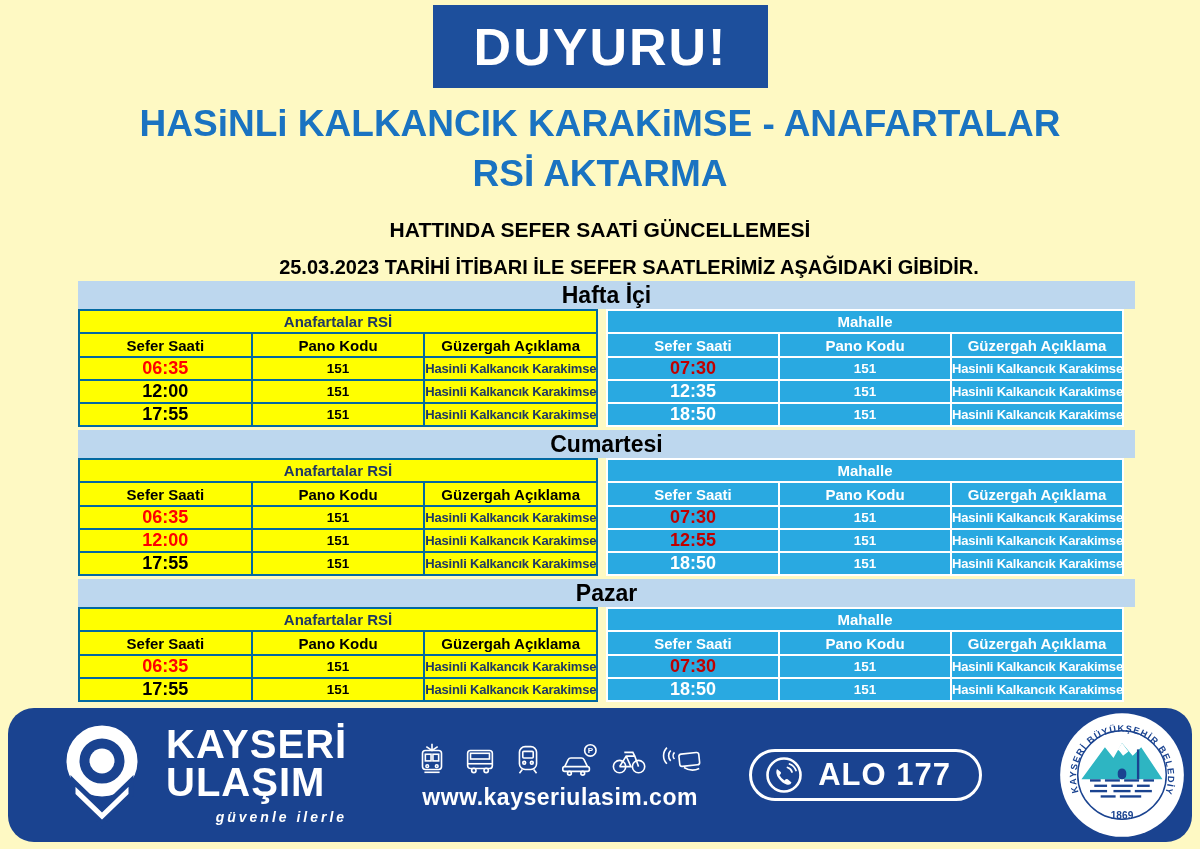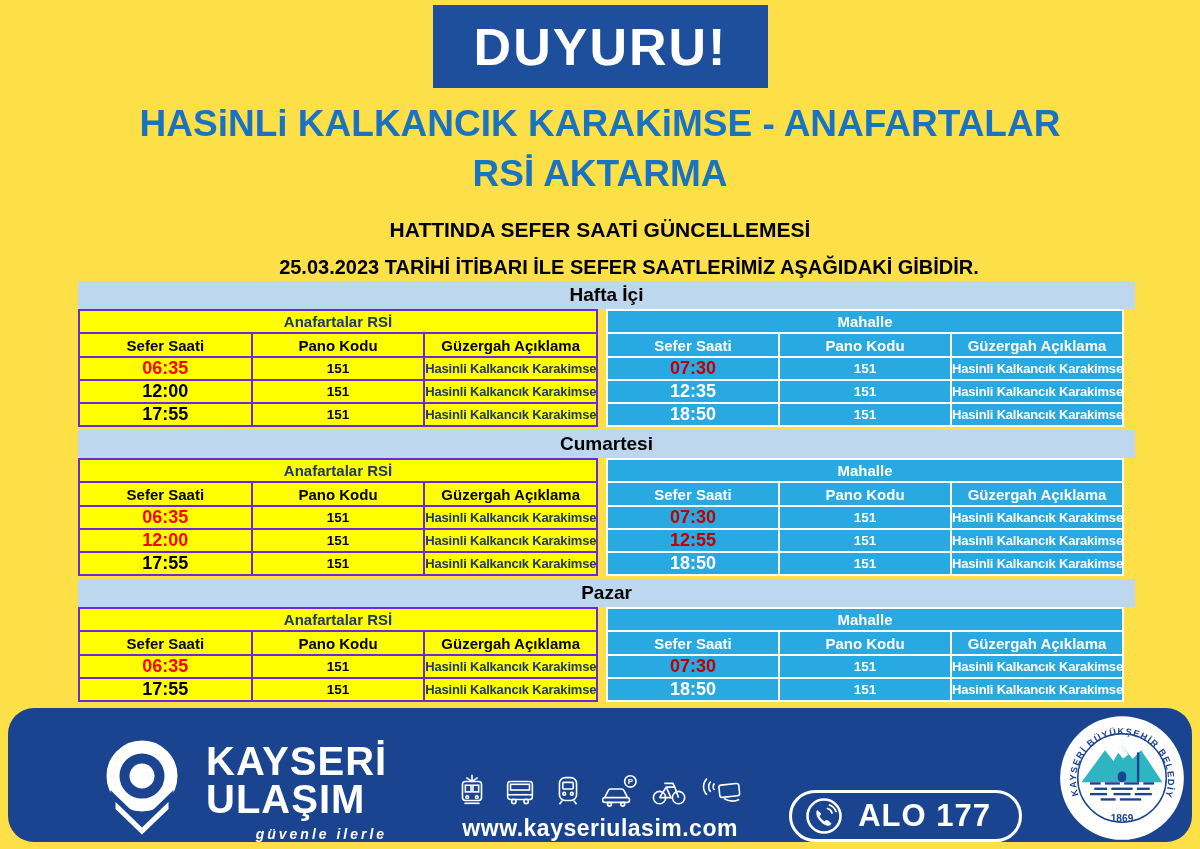--- a/index.html
+++ b/index.html
@@ -3,44 +3,44 @@
 <meta charset="utf-8">
 <style>
   :root{
     --banner-blue:#1d4f9c; --title-blue:#1a73c1; --band-blue:#bdd7ee;
     --cell-yellow:#ffff00; --cell-blue:#29a9e1; --route-navy:#1f3864;
     --hl-red:#fe0000; --hl-dark-red:#c00000; --footer-navy:#1a4390; --seal-teal:#2eb5c2;
   }
   *{margin:0;padding:0;box-sizing:border-box;}
   html,body{background:#fff;}
   body{font-family:"Liberation Sans", sans-serif; width:1200px; height:849px; position:relative; overflow:hidden;}
-  #page{position:absolute; inset:0; width:1200px; height:849px; background:#fde047;}
+  #page{position:absolute; inset:0; width:1200px; height:849px; background:#fef9c3;}
 
   .banner{position:absolute; left:433px; top:5px; width:335px; height:83px; background:var(--banner-blue);
     display:flex; align-items:center; justify-content:center;}
   .banner-text{color:#fff; font-weight:bold; font-size:52px; letter-spacing:2px;}
 
   .title1{position:absolute; top:103px; left:0; width:1200px; text-align:center; color:var(--title-blue);
     font-weight:bold; font-size:37px; letter-spacing:0px;}
   .title2{position:absolute; top:153px; left:0; width:1200px; text-align:center; color:var(--title-blue);
     font-weight:bold; font-size:37px;}
   .subtitle{position:absolute; top:218px; left:0; width:1200px; text-align:center; color:#000;
     font-weight:bold; font-size:21px;}
   .effective{position:absolute; top:256px; left:0; width:1200px; text-align:center; color:#000;
     font-weight:bold; font-size:20px;margin-left:29px;}
 
   #sections{position:absolute; left:78px; top:281px; width:1057px;}
   .section{margin-bottom:3px;}
-  .day-band{width:1057px; height:28px; background:var(--band-blue); color:#000; font-weight:bold; font-size:19px;
+  .day-band{width:1057px; height:28px; background:var(--band-blue); color:#000; font-weight:bold; font-size:23px;
     display:flex; align-items:center; justify-content:center;}
   .tables{display:flex; gap:8px; align-items:flex-start;}
   table.tbl{border-collapse:collapse; table-layout:fixed;}
   table.tbl td{overflow:hidden; white-space:nowrap; text-align:center; font-weight:bold; padding:0;}
   table.left-tbl{width:520px; border:2px solid #000;}
-  table.left-tbl td{border:2px solid #6d28d9; background:var(--cell-yellow);}
+  table.left-tbl td{border:2px solid #0369a1; background:var(--cell-yellow);}
   table.right-tbl{width:518px; border:2px solid #000;}
   table.right-tbl td{border:2px solid #fff; background:var(--cell-blue);}
   td.c0{width:90px;} td.c1{width:79px;margin-top:32px;} td.c2{}
   td.group-h{height:23px; font-size:15px;}
   table.left-tbl td.group-h{color:var(--route-navy);}
   table.right-tbl td.group-h{color:#fff;}
   td.col-h{height:24px; font-size:15px;}
   table.left-tbl td.col-h{color:#000;}
   table.right-tbl td.col-h{color:#fff;}
   td.cell-time{height:23px; font-size:18px;}
@@ -48,21 +48,21 @@
   td.cell-route{height:23px; font-size:13px; letter-spacing:-0.2px;}
   table.left-tbl td.cell-time{color:#000;}
   table.left-tbl td.cell-time.hl{color:var(--hl-red);}
   table.left-tbl td.cell-code{color:#000;}
   table.left-tbl td.cell-route{color:var(--route-navy);}
   table.right-tbl td.cell-time{color:#fff;}
   table.right-tbl td.cell-time.hl{color:var(--hl-dark-red);}
   table.right-tbl td.cell-code,table.right-tbl td.cell-route{color:#fff;}
 
   .footer{position:absolute; left:8px; top:708px; width:1184px; height:134px; background:var(--footer-navy);
-    border-radius:26px; display:flex; align-items:flex-end;padding-left:40px;}
+    border-radius:26px; display:flex; align-items:center;}
   .pin-logo{margin-left:48px; flex:none;}
   .brand{margin-left:18px; color:#fff;}
   .brand-l1,.brand-l2{font-weight:bold; font-size:40px; line-height:0.95; letter-spacing:1px;}
   .tagline{font-style:italic; font-size:14px; letter-spacing:3px; text-align:right; margin-top:8px; font-weight:bold;}
   .mid{margin-left:66px; display:flex; flex-direction:column; align-items:center;}
   .ticons{display:flex; gap:10px; align-items:flex-end;}
   .ticons svg{display:block;}
   .website{color:#fff; font-weight:bold; font-size:23px; margin-top:6px; letter-spacing:0.5px;}
   .alo{margin-left:42px; display:flex; align-items:center; gap:14px; border:3px solid #fff; border-radius:40px;
     padding:5px 28px 5px 12px; height:52px;}

